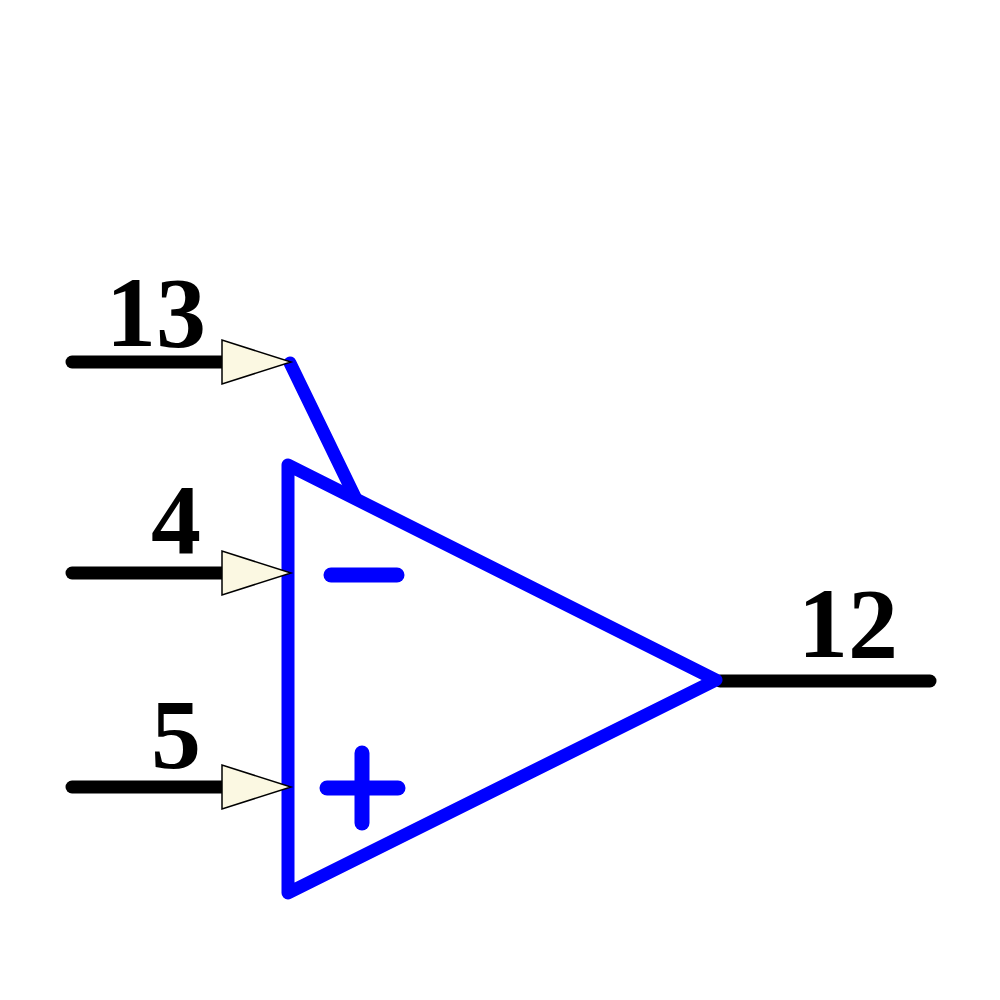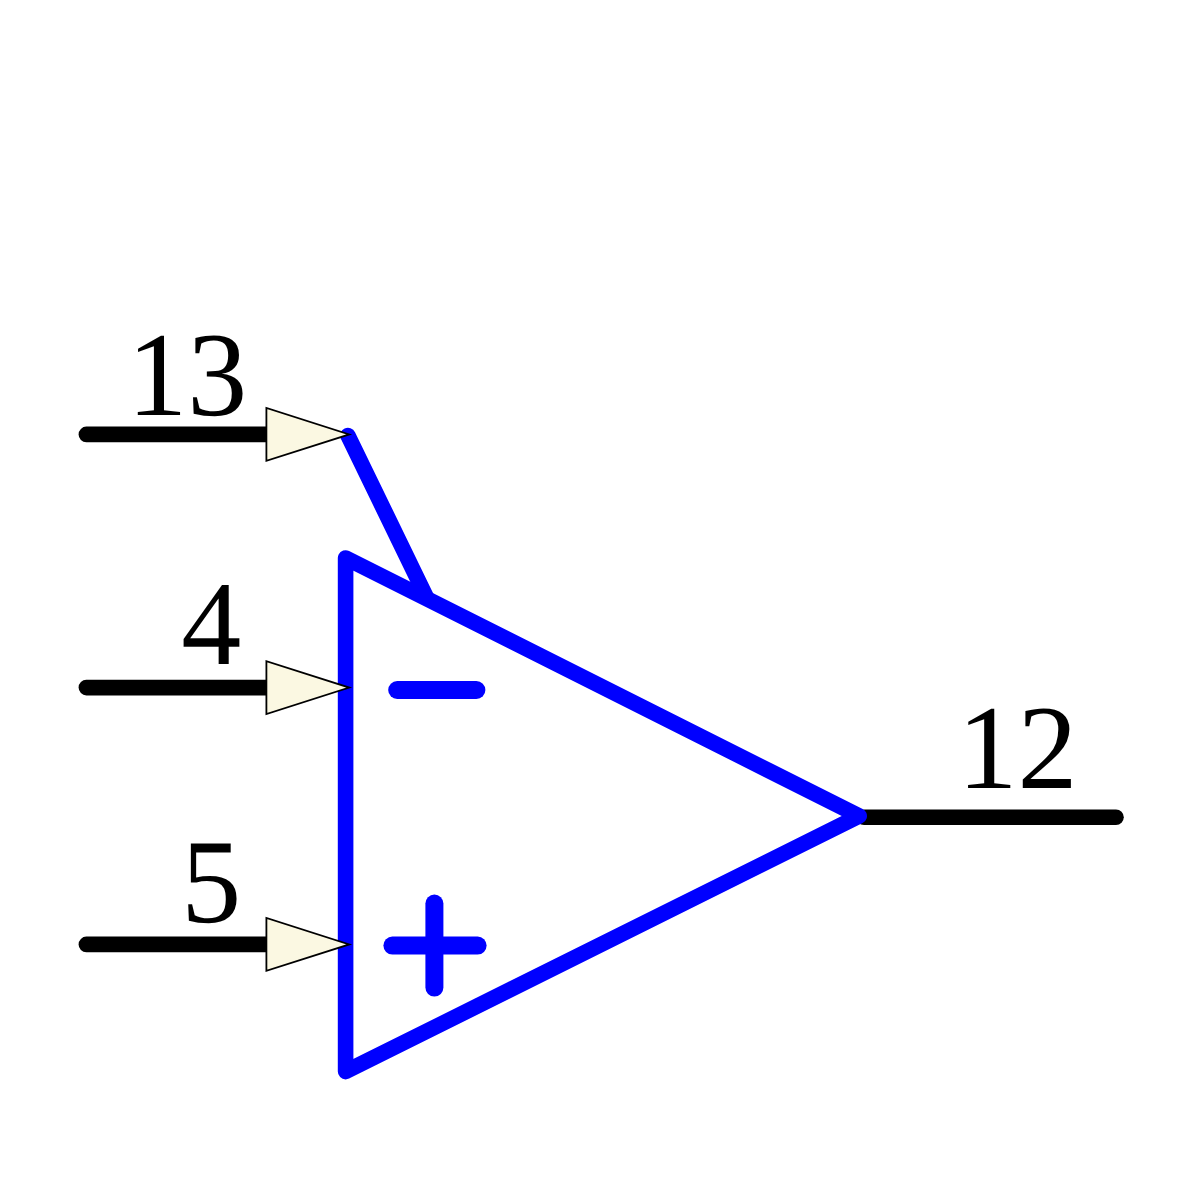--- a/index.html
+++ b/index.html
@@ -7,20 +7,21 @@
     padding: 0;
     width: 1000px;
     height: 1000px;
     background: var(--bg-color, #FFFFFF);
     overflow: hidden;
   }
   .canvas-wrap {
     position: relative;
     width: 1000px;
     height: 1000px;
+    font-weight: bold;
   }
   svg { display: block; }
   .wire {
     stroke: var(--wire-color, #000000);
     stroke-width: 13;
     stroke-linecap: round;
     fill: none;
   }
   .symbol-stroke {
     stroke: var(--symbol-color, #0000FF);

